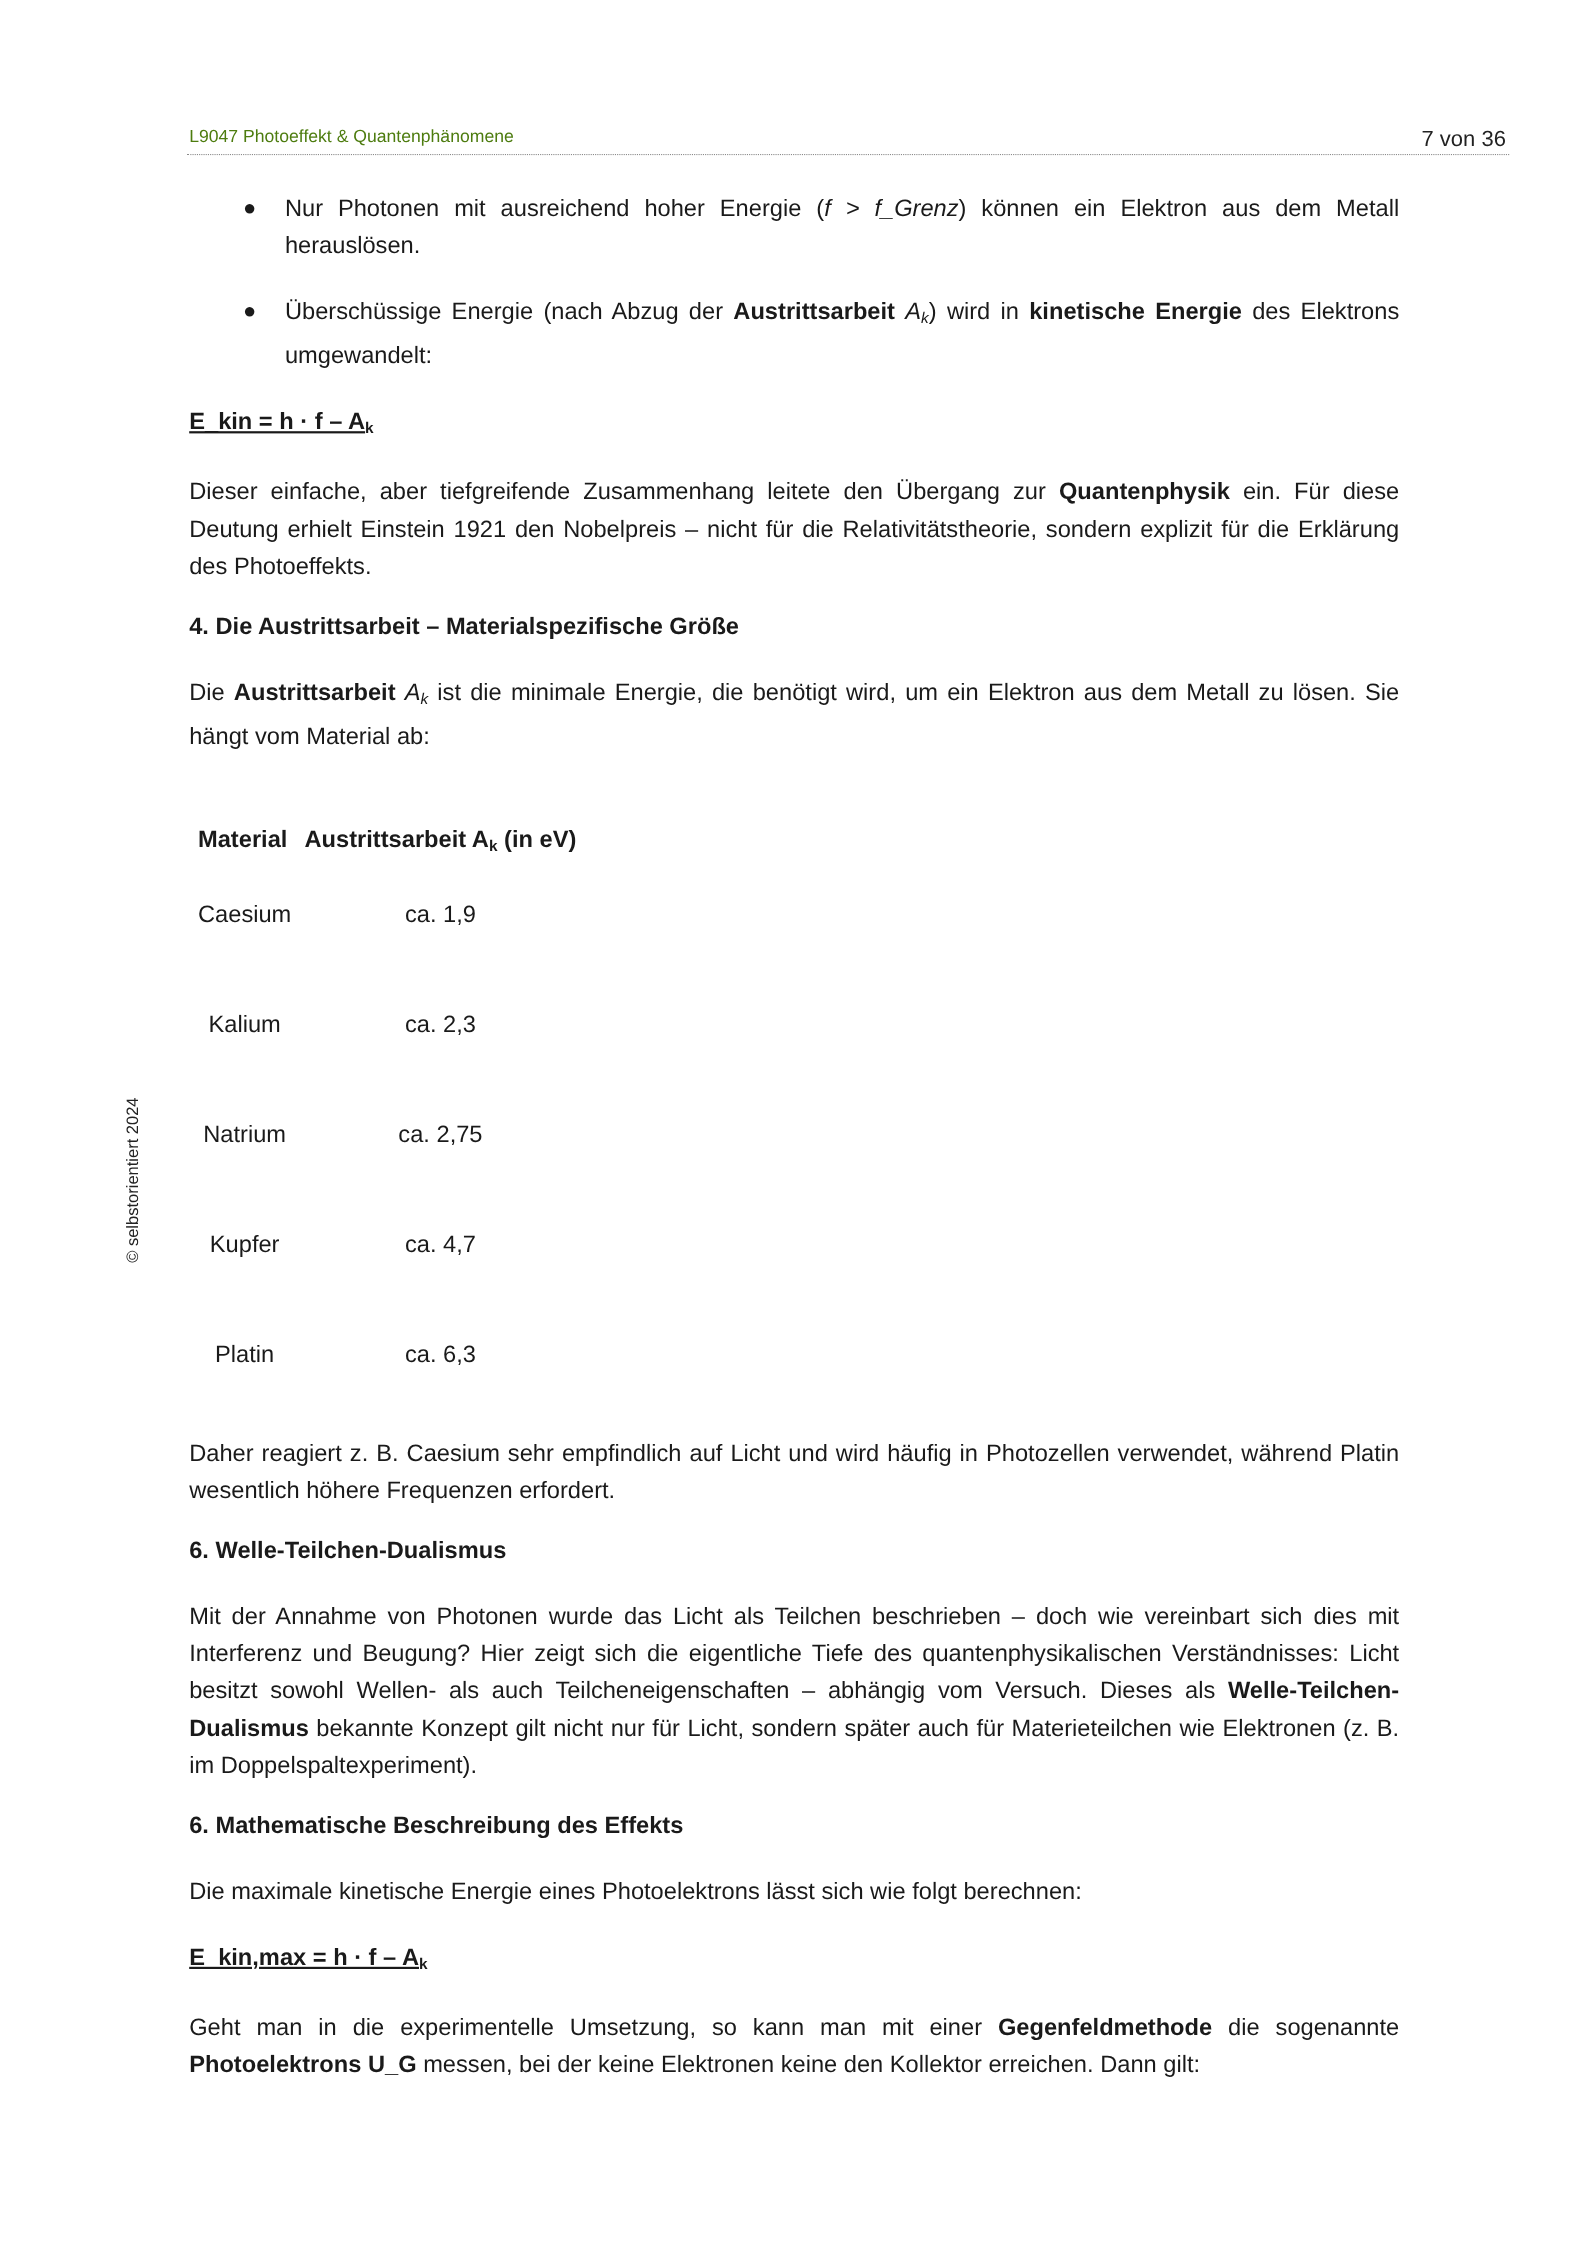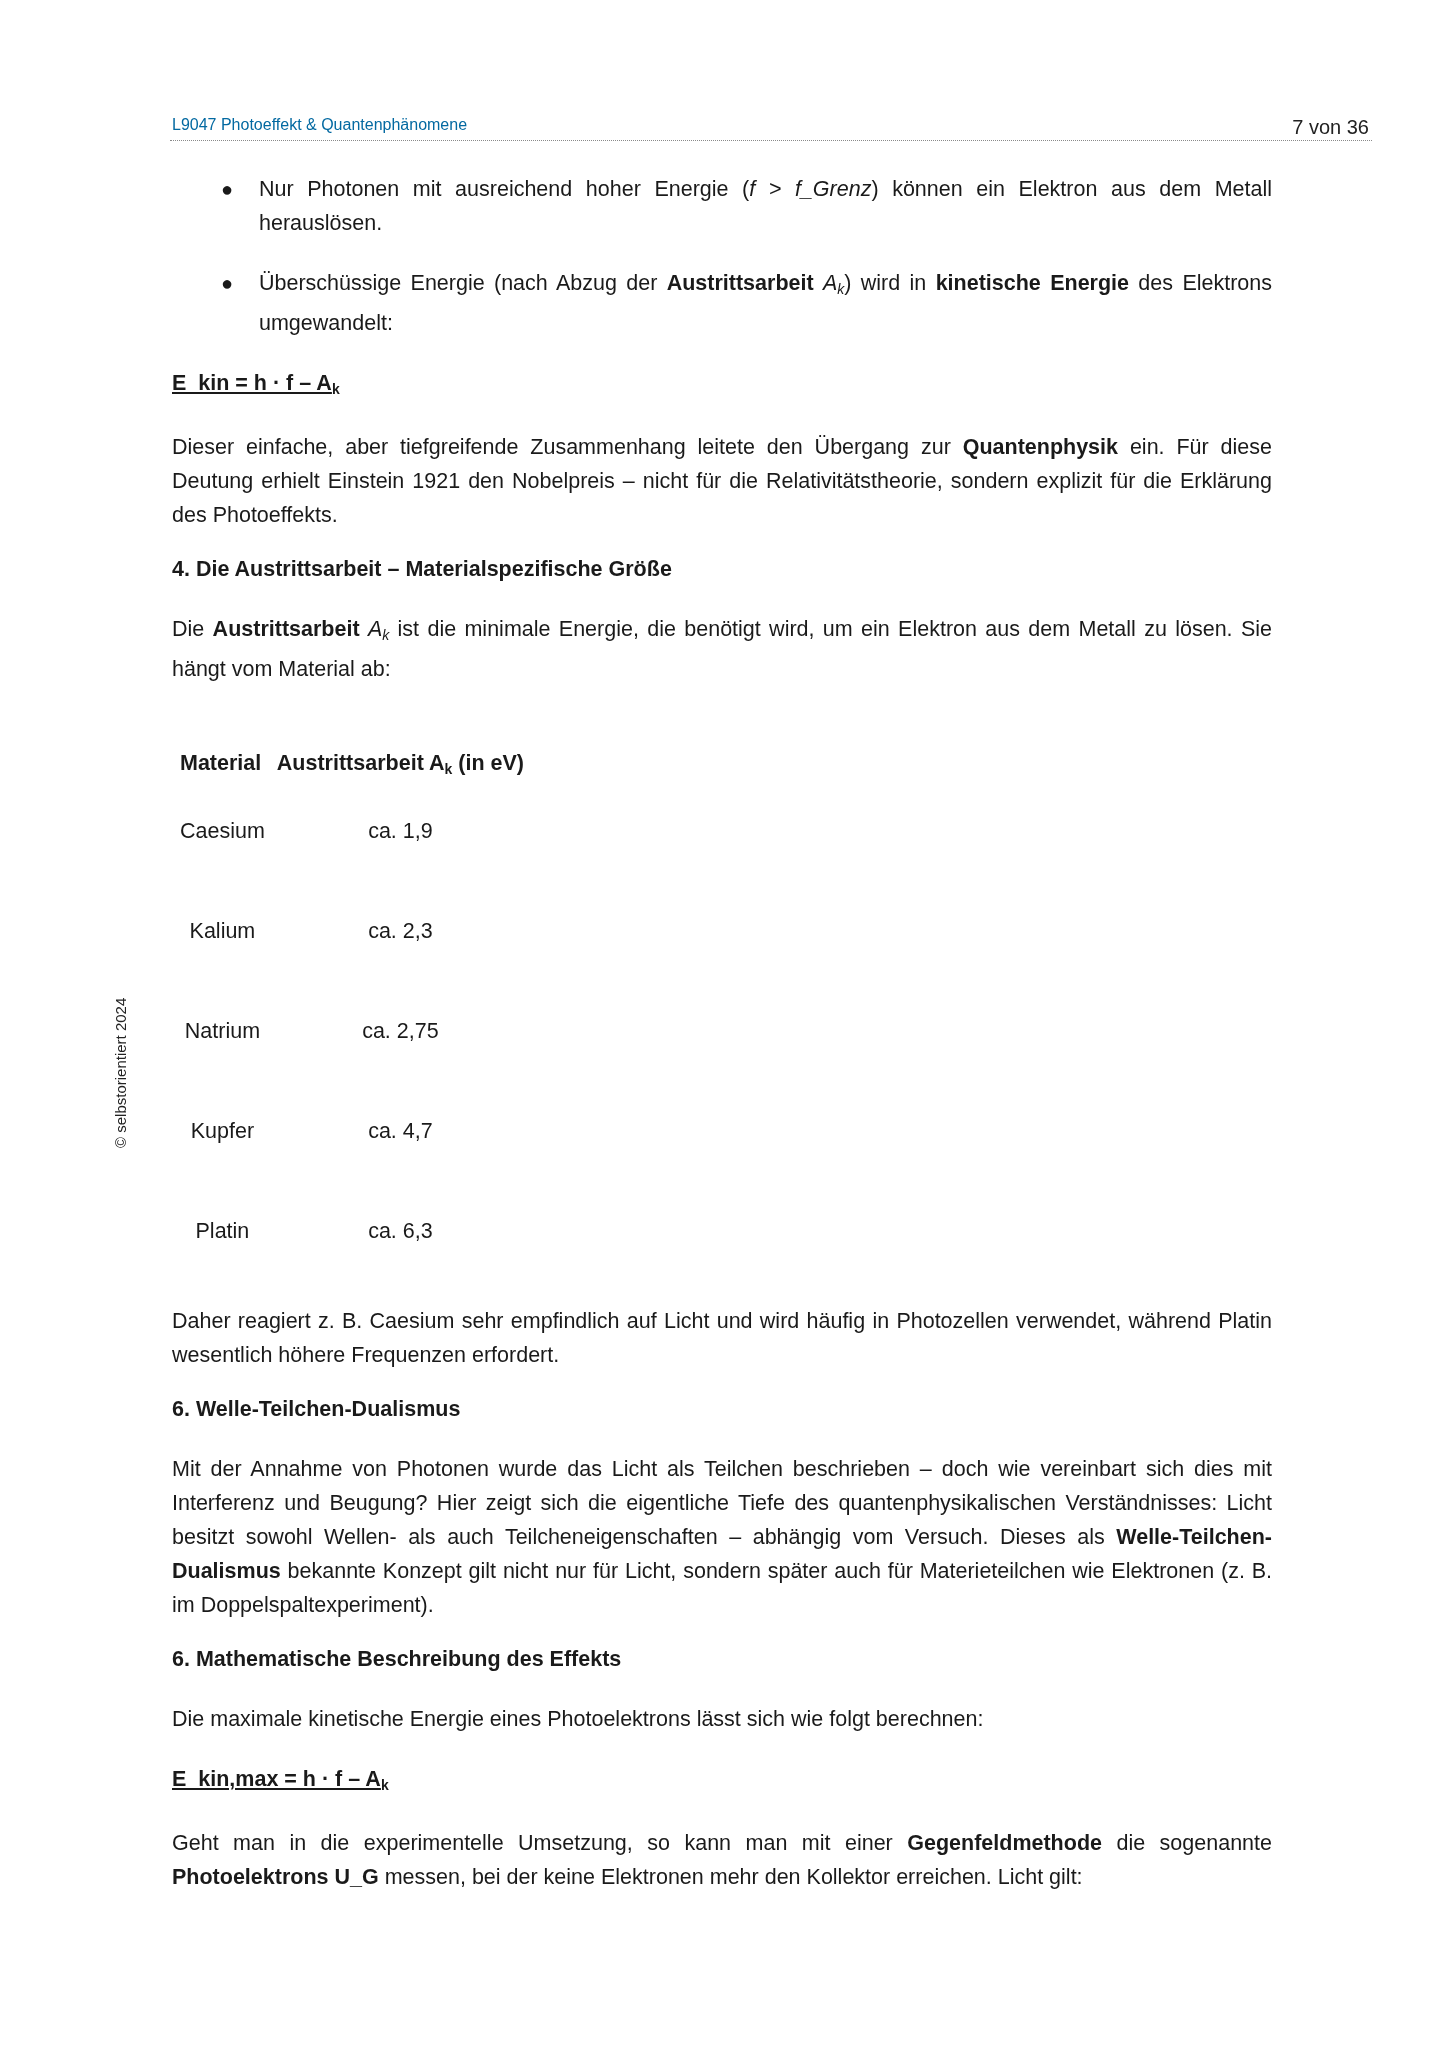--- a/index.html
+++ b/index.html
@@ -2,21 +2,21 @@
 <html><head>
   <meta charset="utf-8">
   <style>
     html, body { margin: 0; padding: 0; background: #ffffff; }
     body { width: 1448px; height: 2048px; position: relative; overflow: hidden;
            font-family: "Liberation Sans", sans-serif; color: #1a1a1a; }
     .page { position: absolute; left: 0; top: 0; width: 1448px; height: 2048px; background: #fff; }
 
     .header { position: absolute; left: 170px; top: 114px; width: 1202px; height: 26px;
               border-bottom: 1px dotted #8a8a8a; }
-    .header-title { position: absolute; left: 2px; top: 2px; font-size: 16px; color: #0369a1; }
+    .header-title { position: absolute; left: 2px; top: 2px; font-size: 16px; color: #4d7c0f; }
     .header-page { position: absolute; right: 3px; top: 2px; font-size: 20px; color: #222; }
 
     .sidenote { position: absolute; left: 112px; top: 1148px; transform-origin: 0 0;
                 transform: rotate(-90deg); font-size: 15px; color: #222; white-space: nowrap; }
 
     .content { position: absolute; left: 172px; top: 172px; width: 1100px;
                font-size: 21.5px; line-height: 34px; }
 
     .bullets { list-style: none; margin: 0; padding: 0; }
     .bullets li { position: relative; padding-left: 87px; margin-bottom: 26px; text-align: justify; }
@@ -116,17 +116,17 @@
 
     <div class="heading">6. Mathematische Beschreibung des Effekts</div>
 
     <p>Die maximale kinetische Energie eines Photoelektrons lässt sich wie folgt berechnen:</p>
 
     <div class="formula" style="margin-top:26px;">
       <span>E_kin,max = h · f – A</span><span class="sub">k</span>
     </div>
 
     <p>
-      <span>Geht man in die experimentelle Umsetzung, so kann man mit einer </span><b>Gegenfeldmethode</b><span> die sogenannte </span><b>Photoelektrons U_G</b><span> messen, bei der keine Elektronen mehr den Kollektor erreichen. Licht gilt:</span>
+      <span>Geht man in die experimentelle Umsetzung, so kann man mit einer </span><b>Gegenfeldmethode</b><span> die sogenannte </span><b>Photoelektrons U_G</b><span> messen, bei der keine Elektronen keine den Kollektor erreichen. Dann gilt:</span>
     </p>
 
   </div>
 </div>
 
 </body></html>

